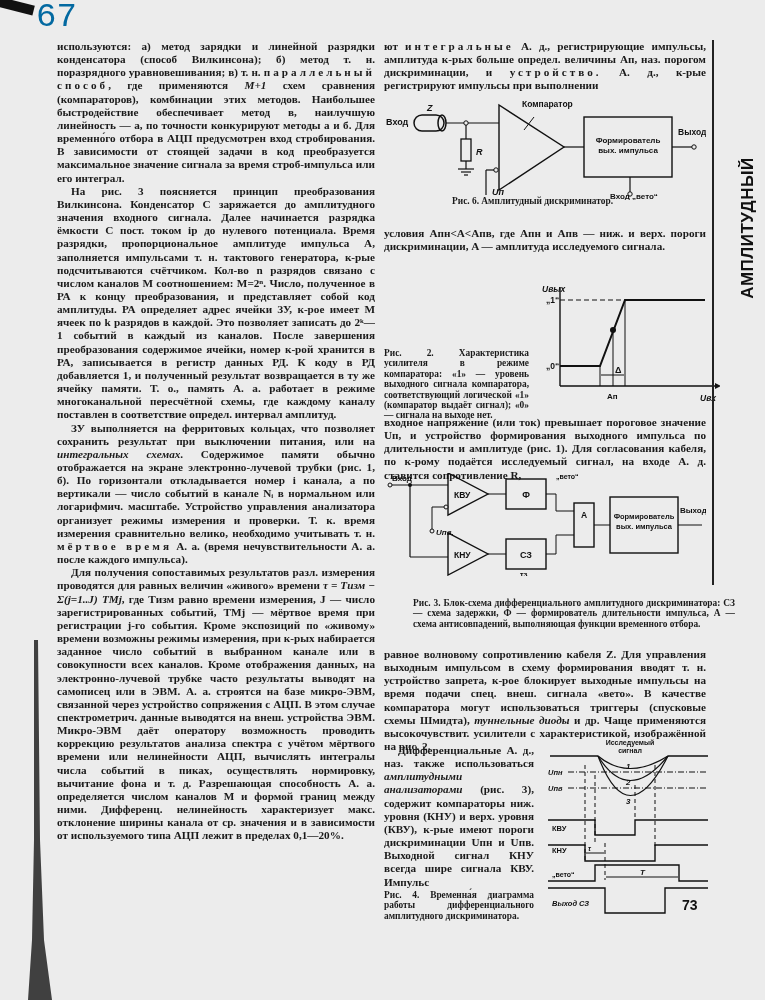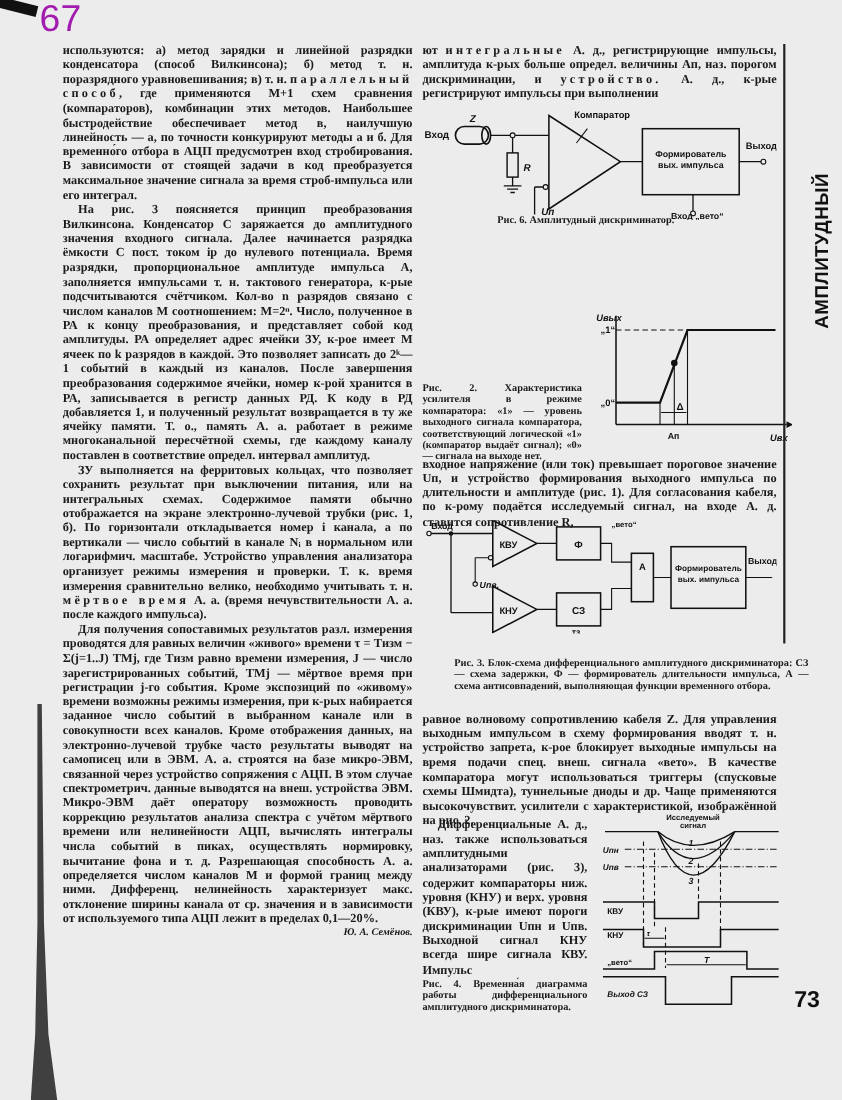--- a/index.html
+++ b/index.html
@@ -3,35 +3,35 @@
 <meta charset="utf-8">
 <style>
   html, body { margin:0; padding:0; }
   body {
     width:765px; height:1000px; position:relative; overflow:hidden;
     background:#ececec; color:#111;
     font-family:"DejaVu Serif", serif;
   }
   .page-num-top {
     position:absolute; left:36px; top:0px;
-    font-family:Liberation Sans, sans-serif; font-size:34px; line-height:34px; color:#a21caf;
+    font-family:Liberation Mono, monospace; font-size:34px; line-height:34px; color:#0369a1;
   }
   .corner-mark {
     position:absolute; left:-4px; top:-4px; width:40px; height:10px;
     background:#111; transform:rotate(14deg); transform-origin:left top;
   }
   .col {
     position:absolute; font-size:11.2px; line-height:13.15px; text-align:justify;
     font-family:"Liberation Serif", serif; font-weight:bold; color:#1a1a1a;
   }
   .col p { margin:0; }
   .col p.ind { text-indent:14px; }
   .lcol { left:57px; top:40px; width:318px; }
   .spaced { letter-spacing:3px; }
-  .it { font-weight:bold; }
+  .it { font-style:italic; font-weight:bold; }
   .lit { font-size:9.4px; line-height:10.6px; margin-top:1px !important; }
   .author { text-align:right; font-style:italic; font-size:9.4px; line-height:10px; }
   .headword { font-family:"Liberation Sans", sans-serif; font-weight:bold; font-size:12px; letter-spacing:0.2px;}
   .rcol-a { left:384px; top:40px; width:322px; }
   .rcol-b { left:384px; top:227px; width:322px; }
   .rcol-c { left:384px; top:416px; width:322px; }
   .rcol-d { left:384px; top:648px; width:322px; }
   .rcol-e { left:384px; top:744px; width:150px; }
   .caption {
     position:absolute; font-family:"Liberation Serif", serif; font-weight:bold;
@@ -42,22 +42,22 @@
   }
   .side-title {
     position:absolute; left:738px; top:123px; width:20px; height:210px;
     display:flex; align-items:center; justify-content:center;
   }
   .side-title span {
     transform:rotate(-90deg); white-space:nowrap;
     font-family:"Liberation Sans", sans-serif; font-weight:bold; font-size:17px; letter-spacing:0.5px;
   }
   .page-num-bottom {
-    position:absolute; left:722px; top:897px;
-    font-family:"Liberation Sans", sans-serif; font-weight:bold; font-size:21px;
+    position:absolute; left:682px; top:897px;
+    font-family:"Liberation Sans", sans-serif; font-weight:bold; font-size:14px;
   }
   .binding {
     position:absolute; left:28px; top:640px; width:26px; height:360px;
   }
   svg text { font-family:"Liberation Sans", sans-serif; font-weight:bold; fill:#111; }
   .diag { position:absolute; }
 </style>
 </head>
 <body>
 
@@ -72,21 +72,20 @@
   <p>
     <span>используются: а) метод зарядки и линейной разрядки конденсатора (способ Вилкинсона); б) метод т. н. поразрядного уравновешивания; в) т. н. </span><span class="spaced">параллельный способ</span><span>, где применяются </span><span class="it">M+1</span><span> схем сравнения (компараторов), комбинации этих методов. Наибольшее быстродействие обеспечивает метод в, наилучшую линейность — а, по точности конкурируют методы а и б. Для временно́го отбора в АЦП предусмотрен вход стробирования. В зависимости от стоящей задачи в код преобразуется максимальное значение сигнала за время строб-импульса или его интеграл.</span>
   </p>
   <p class="ind">На рис. 3 поясняется принцип преобразования Вилкинсона. Конденсатор C заряжается до амплитудного значения входного сигнала. Далее начинается разрядка ёмкости C пост. током iр до нулевого потенциала. Время разрядки, пропорциональное амплитуде импульса A, заполняется импульсами т. н. тактового генератора, к-рые подсчитываются счётчиком. Кол-во n разрядов связано с числом каналов M соотношением: M=2ⁿ. Число, полученное в РА к концу преобразования, и представляет собой код амплитуды. РА определяет адрес ячейки ЗУ, к-рое имеет M ячеек по k разрядов в каждой. Это позволяет записать до 2ᵏ—1 событий в каждый из каналов. После завершения преобразования содержимое ячейки, номер к-рой хранится в РА, записывается в регистр данных РД. К коду в РД добавляется 1, и полученный результат возвращается в ту же ячейку памяти. Т. о., память А. а. работает в режиме многоканальной пересчётной схемы, где каждому каналу поставлен в соответствие определ. интервал амплитуд.</p>
   <p class="ind">
     <span>ЗУ выполняется на ферритовых кольцах, что позволяет сохранить результат при выключении питания, или на </span><span class="it">интегральных схемах</span><span>. Содержимое памяти обычно отображается на экране электронно-лучевой трубки (рис. 1, б). По горизонтали откладывается номер i канала, а по вертикали — число событий в канале Nᵢ в нормальном или логарифмич. масштабе. Устройство управления анализатора организует режимы измерения и проверки. Т. к. время измерения сравнительно велико, необходимо учитывать т. н. </span><span class="spaced">мёртвое время</span><span> А. а. (время нечувствительности А. а. после каждого импульса).</span>
   </p>
   <p class="ind">
     <span>Для получения сопоставимых результатов разл. измерения проводятся для равных величин «живого» времени </span><span class="it">τ = Tизм − Σ(j=1..J) TMj</span><span>, где Tизм равно времени измерения, J — число зарегистрированных событий, TMj — мёртвое время при регистрации j-го события. Кроме экспозиций по «живому» времени возможны режимы измерения, при к-рых набирается заданное число событий в выбранном канале или в совокупности всех каналов. Кроме отображения данных, на электронно-лучевой трубке часто результаты выводят на самописец или в ЭВМ. А. а. строятся на базе микро-ЭВМ, связанной через устройство сопряжения с АЦП. В этом случае спектрометрич. данные выводятся на внеш. устройства ЭВМ. Микро-ЭВМ даёт оператору возможность проводить коррекцию результатов анализа спектра с учётом мёртвого времени или нелинейности АЦП, вычислять интегралы числа событий в пиках, осуществлять нормировку, вычитание фона и т. д. Разрешающая способность А. а. определяется числом каналов M и формой границ между ними. Дифференц. нелинейность характеризует макс. отклонение ширины канала от ср. значения и в зависимости от используемого типа АЦП лежит в пределах 0,1—20%.</span>
   </p>
-  <p class="author">Ю. А. Семёнов.</p>
 </div>
 
 <div class="col rcol-a">
   <p><span>ют </span><span class="spaced">интегральные</span><span> А. д., регистрирующие импульсы, амплитуда к-рых больше определ. величины Aп, наз. порогом дискриминации, и </span><span class="spaced">устройство.</span><span> А. д., к-рые регистрируют импульсы при выполнении</span></p>
 </div>
 
 <svg class="diag" style="left:384px; top:95px;" width="322" height="105" viewBox="0 0 322 105">
   <text x="2" y="30" font-size="9">Вход</text>
   <rect x="30" y="20" width="30" height="16" rx="8" fill="none" stroke="#111" stroke-width="1.5"></rect>
   <ellipse cx="58" cy="28" rx="4" ry="8" fill="none" stroke="#111" stroke-width="1.5"></ellipse>
@@ -114,20 +113,21 @@
   <line x1="288" y1="52" x2="308" y2="52" stroke="#111" stroke-width="1.2"></line>
   <circle cx="310" cy="52" r="2.2" fill="#ececec" stroke="#111"></circle>
   <text x="294" y="40" font-size="8.5">Выход</text>
   <line x1="246" y1="82" x2="246" y2="98" stroke="#111" stroke-width="1.2"></line>
   <circle cx="246" cy="99" r="2.2" fill="#ececec" stroke="#111"></circle>
   <text x="226" y="104" font-size="8">Вход „вето“</text>
 </svg>
 <div class="caption" style="left:452px; top:196px;">Рис. 6. Амплитудный дискриминатор.</div>
 
 <div class="col rcol-b">
+  <p>условия Aпн&lt;A&lt;Aпв, где Aпн и Aпв — ниж. и верх. пороги дискриминации, A — амплитуда исследуемого сигнала.</p>
 </div>
 
 <div class="caption" style="left:384px; top:308px; width:145px; text-align:justify;margin-top:40px;">Рис. 2. Характеристика усилителя в режиме компаратора: «1» — уровень выходного сигнала компаратора, соответствующий логической «1» (компаратор выдаёт сигнал); «0» — сигнала на выходе нет.</div>
 <svg class="diag" style="left:540px; top:283px;" width="180" height="125" viewBox="0 0 180 125">
   <text x="2" y="9" font-size="8.5" font-style="italic">Uвых</text>
   <line x1="20" y1="4" x2="20" y2="103" stroke="#111" stroke-width="1.4"></line>
   <line x1="20" y1="103" x2="175" y2="103" stroke="#111" stroke-width="1.4"></line>
   <polygon points="175,100 181,103 175,106" fill="#111"></polygon>
   <line x1="20" y1="17" x2="85" y2="17" stroke="#111" stroke-dasharray="5,3"></line>
   <polyline points="20,83 60,83 85,17 165,17" fill="none" stroke="#111" stroke-width="2"></polyline>

